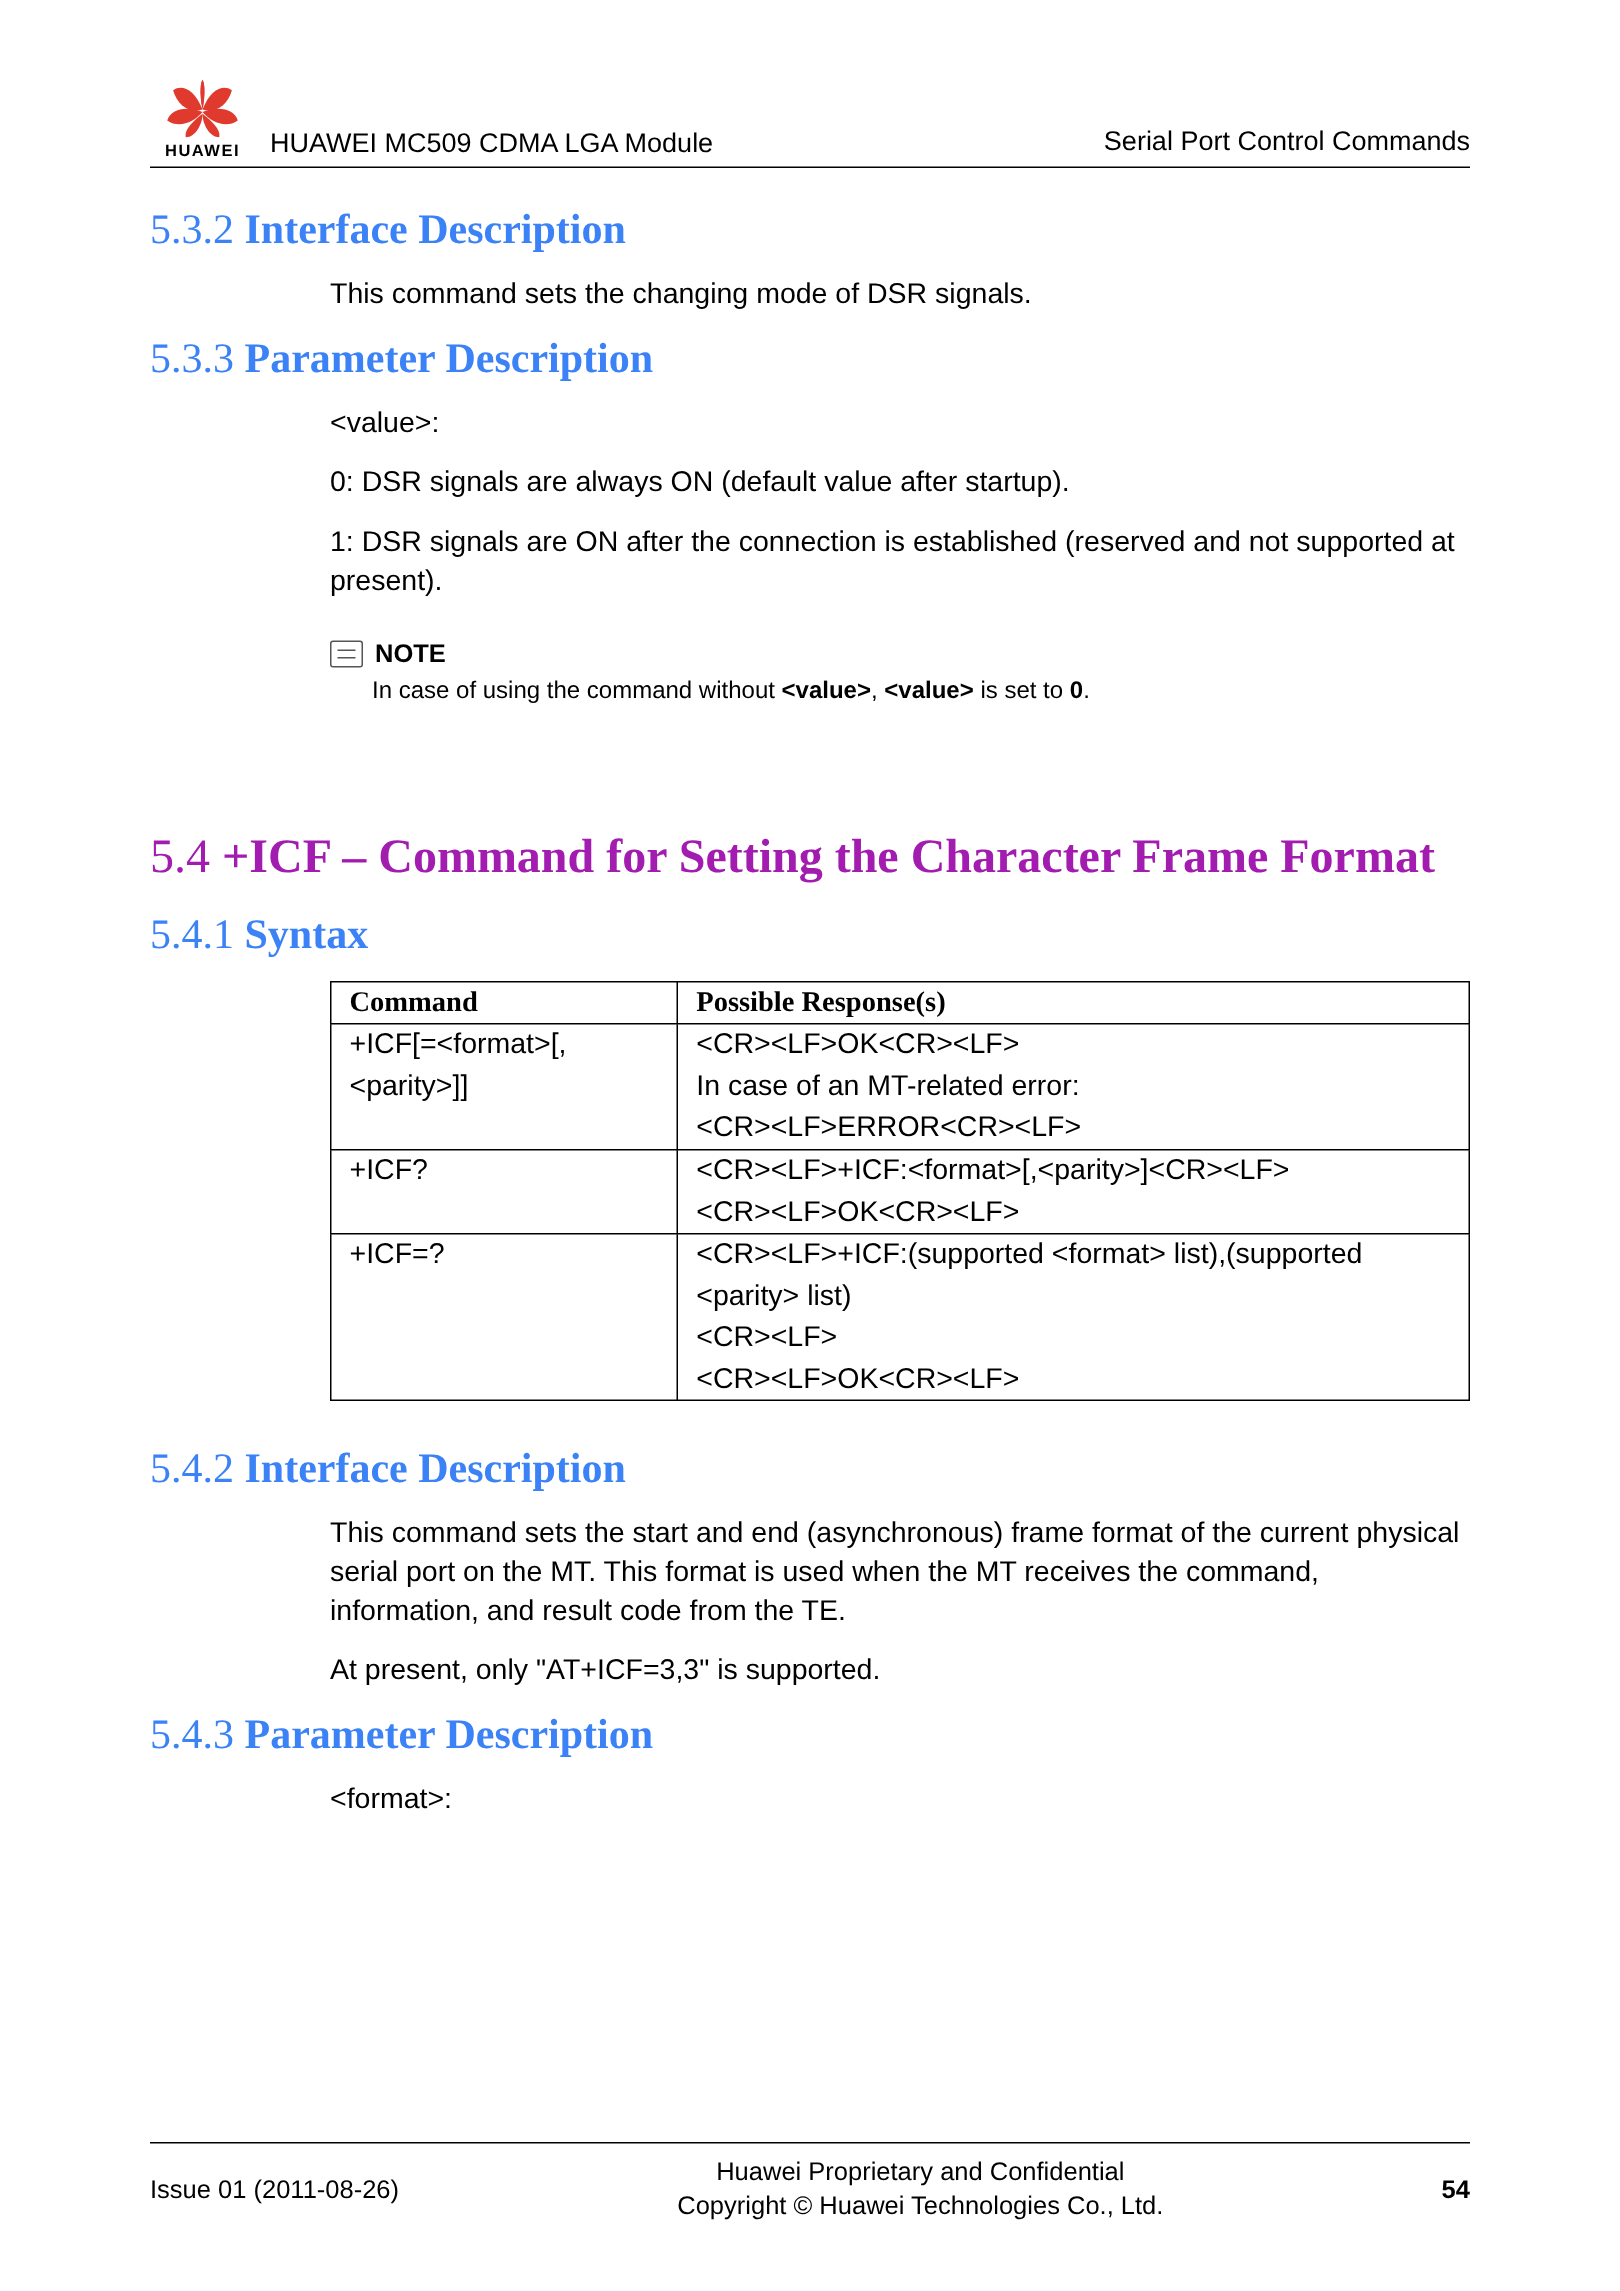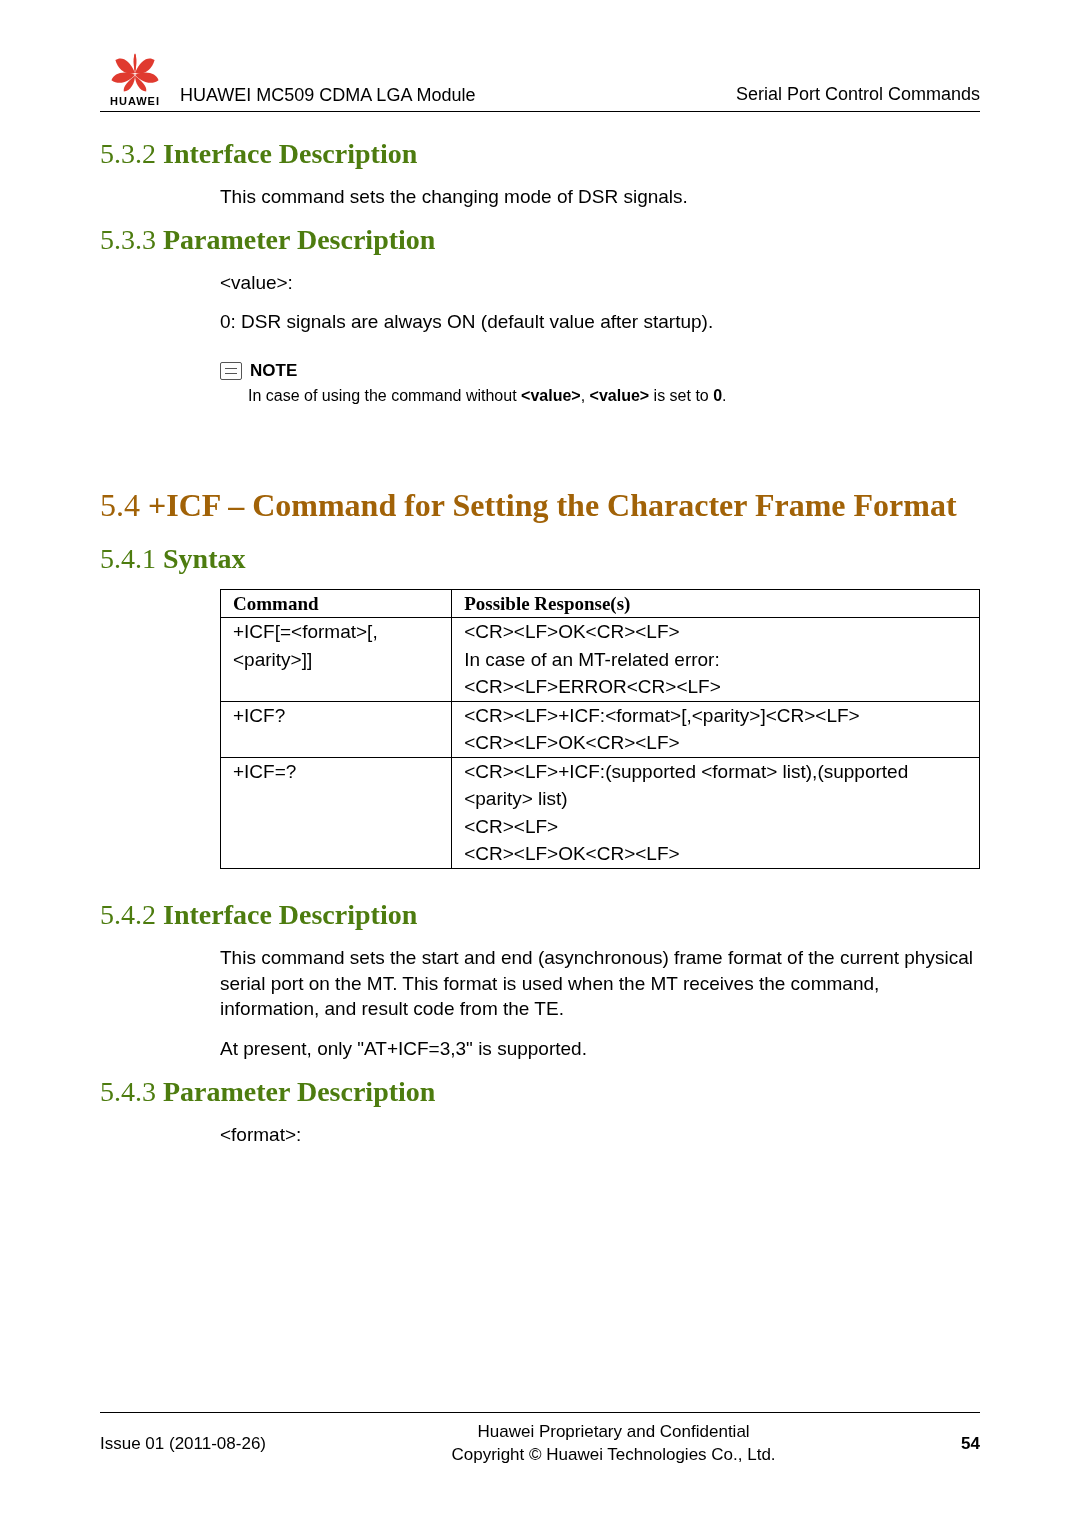--- a/index.html
+++ b/index.html
@@ -44,30 +44,30 @@
   .header-right {
     font-size: 18px;
     text-align: right;
     white-space: nowrap;
     padding-bottom: 2px;
   }
   .h3 {
     font-family: "Book Antiqua", Palatino, Georgia, serif;
     font-size: 28px;
     font-weight: bold;
-    color: #4d7c0f;
+    color: #3b82f6;
     margin-top: 10px;
     margin-bottom: 14px;
   }
   .h3 .num { font-weight: normal; }
   .h2 {
     font-family: "Book Antiqua", Palatino, Georgia, serif;
     font-size: 32px;
     font-weight: bold;
-    color: #a16207;
+    color: #a21caf;
     margin-top: 78px;
     margin-bottom: 18px;
     line-height: 1.25;
   }
   .h2 .num { font-weight: normal; }
   .body-text {
     font-size: 19px;
     line-height: 1.35;
     margin-left: 120px;
     margin-bottom: 14px;
@@ -122,21 +122,21 @@
     line-height: 1.45;
   }
   table.cmd th {
     font-family: "Book Antiqua", Palatino, Georgia, serif;
     font-weight: bold;
     font-size: 19px;
   }
   .footer {
     position: absolute;
     left: 100px; right: 100px;
-    bottom: 60px;
+    bottom: 44px;
   }
   .footer-rule {
     border-top: 1px solid #000;
     margin-bottom: 8px;
   }
   .footer-row {
     display: flex;
     align-items: center;
     font-size: 17px;
   }
@@ -170,20 +170,21 @@
     </div>
     <div class="header-right">Serial Port Control Commands</div>
   </div>
 
   <h3 class="h3"><span class="num">5.3.2 </span><span>Interface Description</span></h3>
   <p class="body-text">This command sets the changing mode of DSR signals.</p>
 
   <h3 class="h3"><span class="num">5.3.3 </span><span>Parameter Description</span></h3>
   <p class="body-text">&lt;value&gt;:</p>
   <p class="body-text">0: DSR signals are always ON (default value after startup).</p>
+  <p class="body-text">1: DSR signals are ON after the connection is established (reserved and not supported at present).</p>
 
   <div class="note-block">
     <div class="note-head">
       <span class="note-icon"></span>
       <span class="note-label">NOTE</span>
     </div>
     <div class="note-text">
       <span>In case of using the command without </span><b>&lt;value&gt;</b><span>, </span><b>&lt;value&gt;</b><span> is set to </span><b>0</b><span>.</span>
     </div>
   </div>

